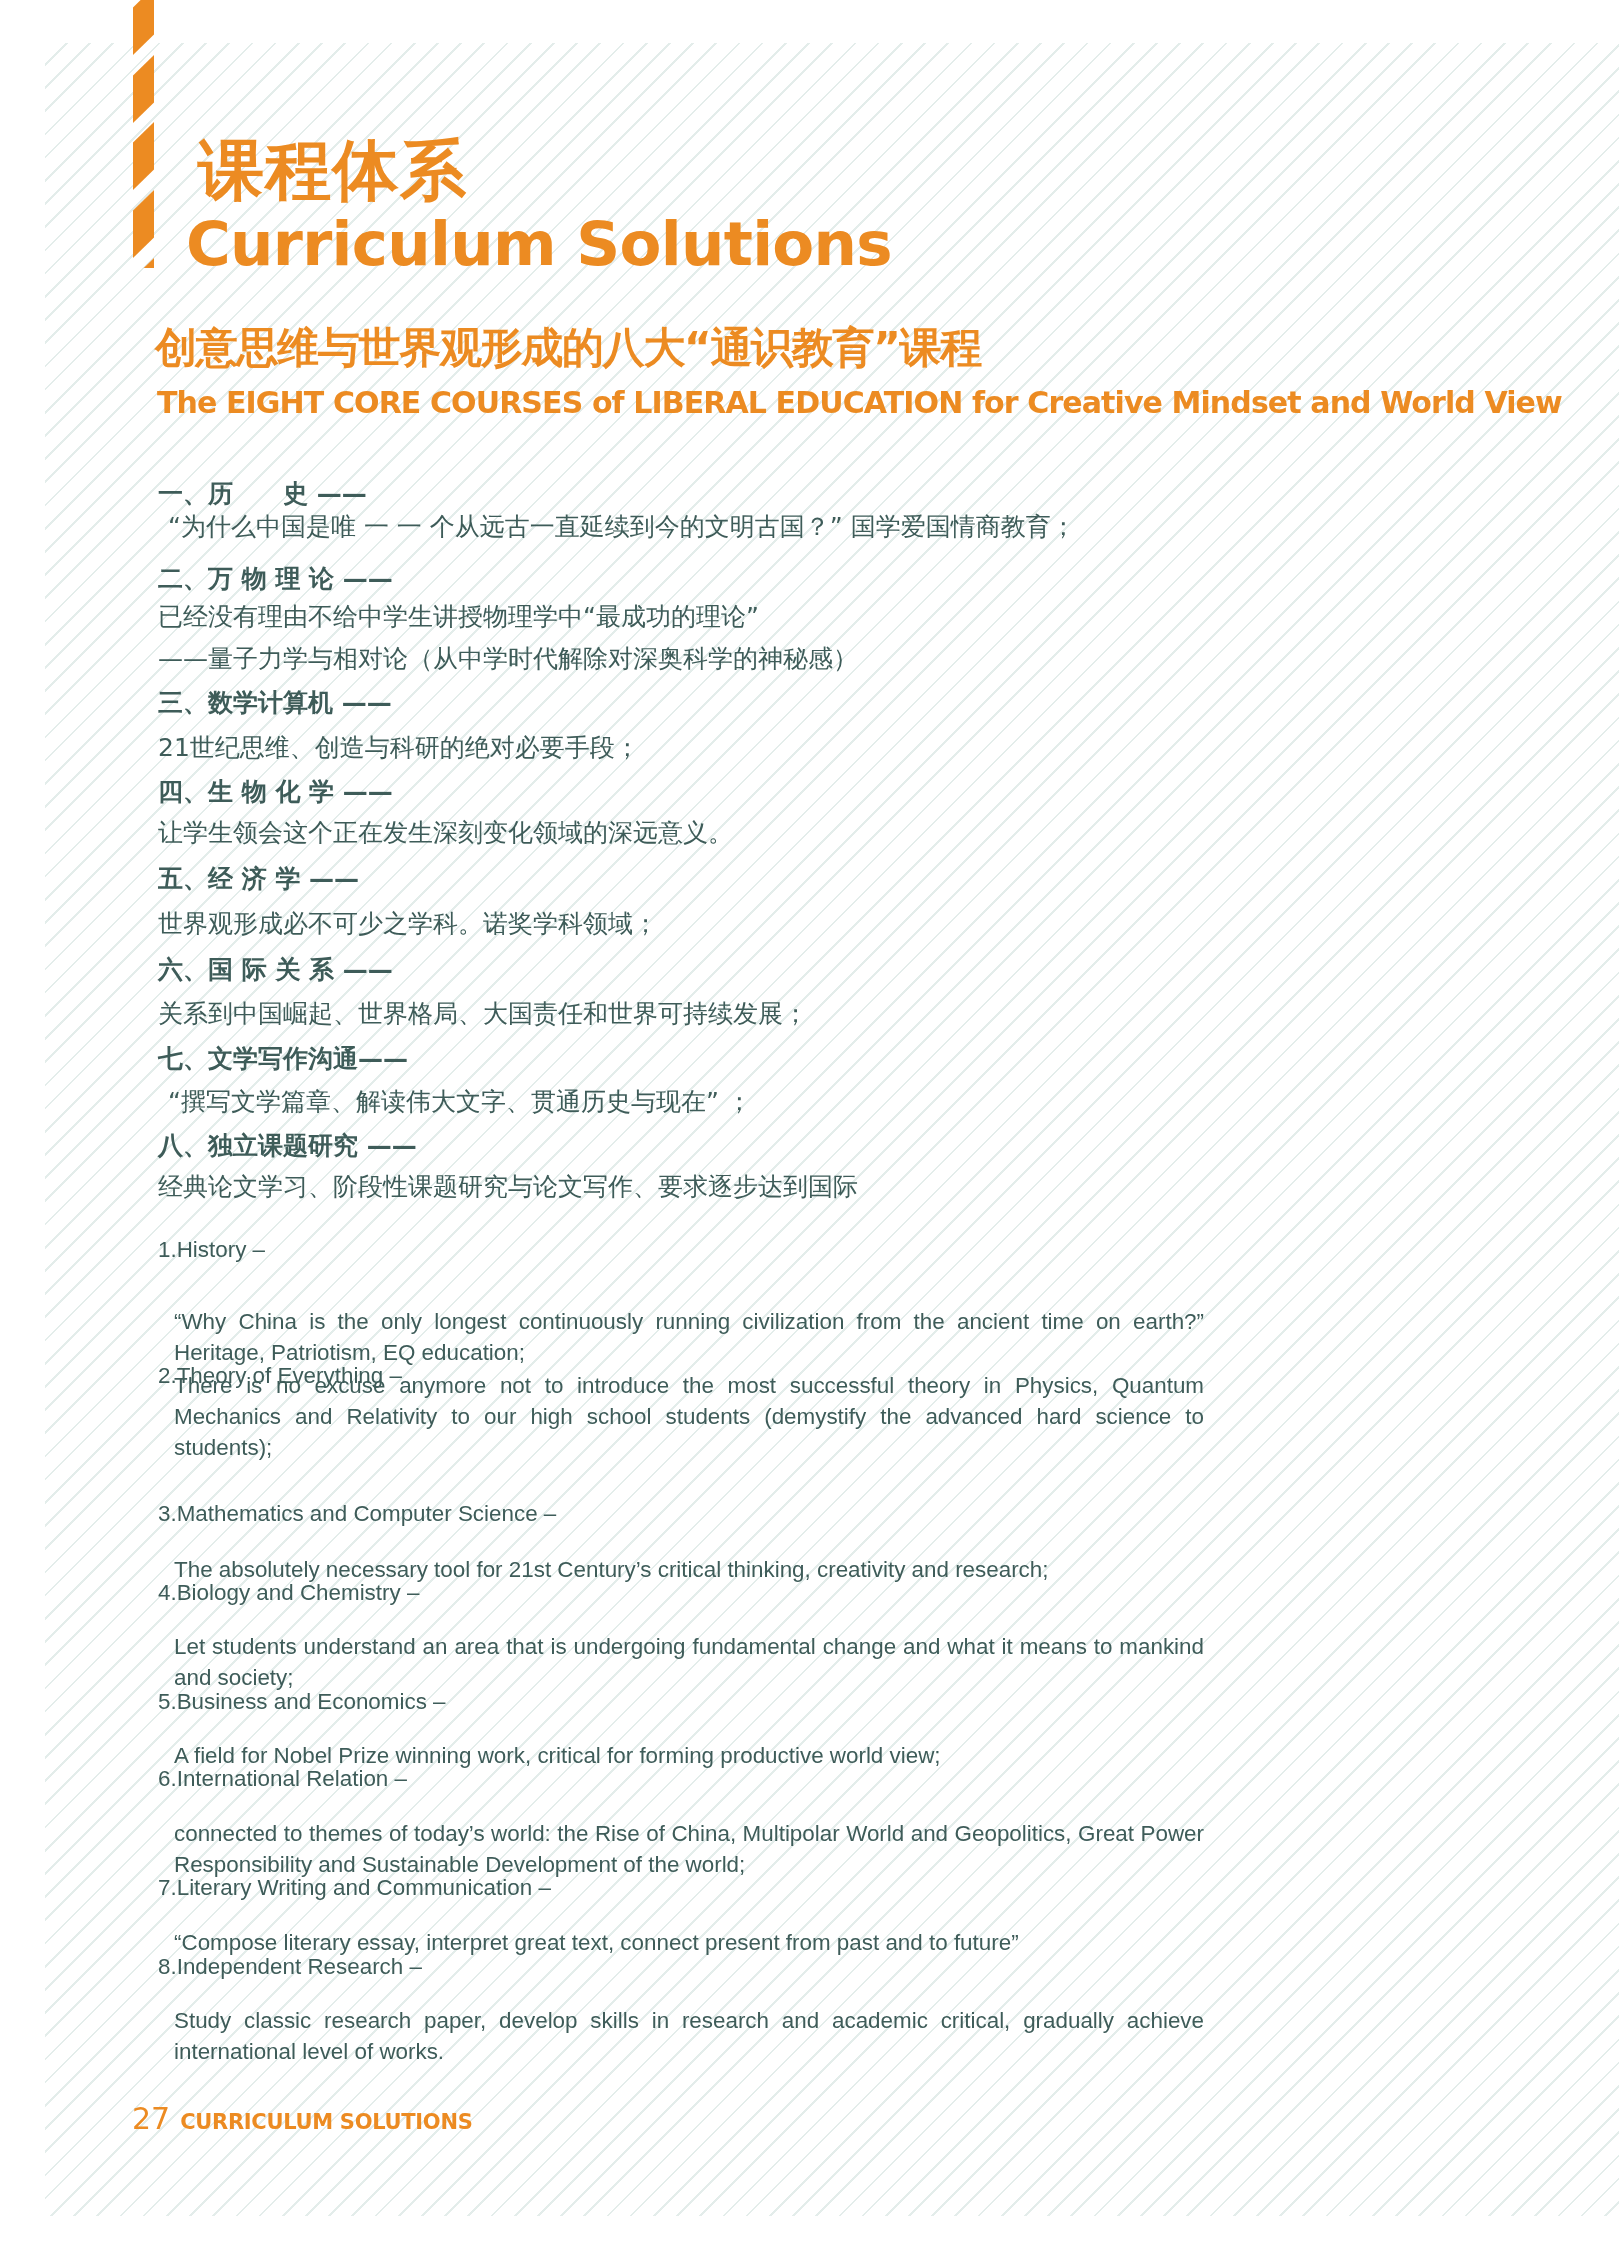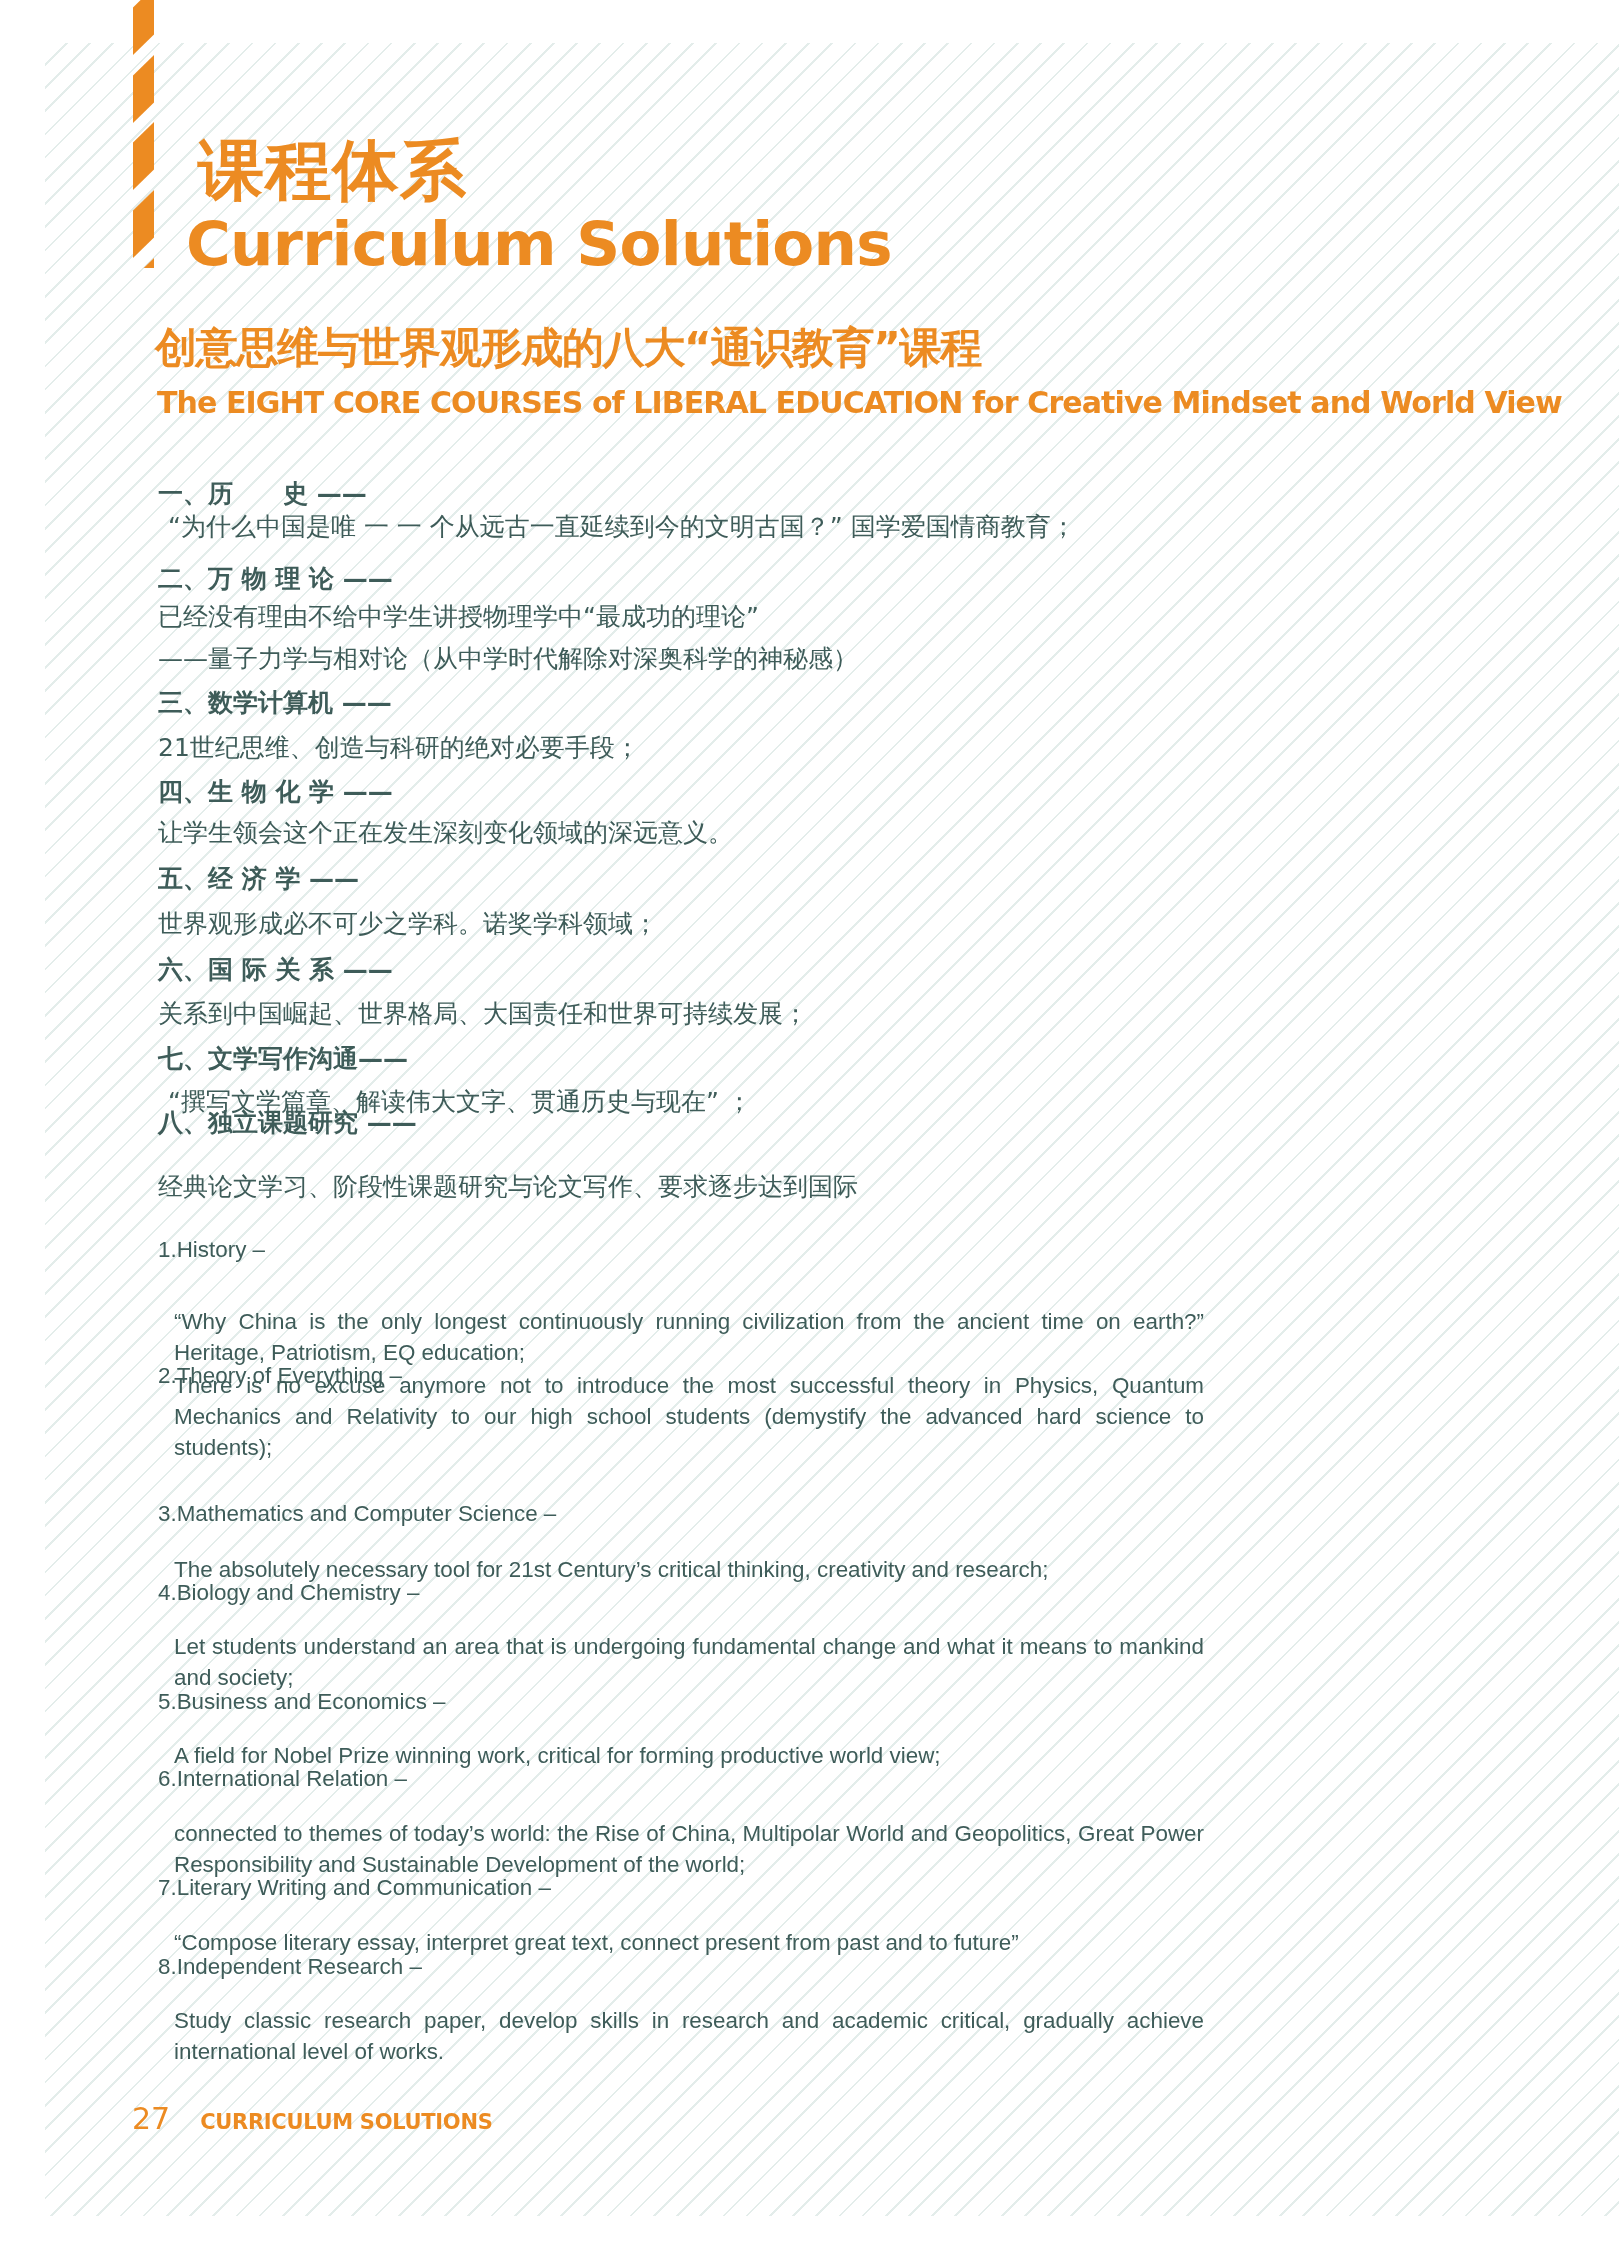--- a/index.html
+++ b/index.html
@@ -49,21 +49,21 @@
   }
   .cn-head { font-family: "DejaVu Sans", sans-serif; font-weight: bold; font-size: 25px; line-height: 33px; }
   .cn-body { font-family: "DejaVu Sans", sans-serif; font-size: 25px; line-height: 33px; }
   .en-head { font-size: 22.4px; line-height: 29px; }
   .en-para {
     position: absolute; left: 158px; width: 1030px; margin: 16px;
     color: #3e5c59; font-size: 22.4px; line-height: 31px; text-align: justify;
   }
   .footer {
     position: absolute; left: 132px; top: 2100px; display: flex; align-items: baseline;
-    gap: 30px; color: #ec8b22;
+    gap: 10px; color: #ec8b22;
   }
   .footer .num { font-family: "DejaVu Sans", sans-serif; font-size: 30px; line-height: 37px; }
   .footer .lbl { font-family: "DejaVu Sans", sans-serif; font-weight: bold; font-size: 21px; letter-spacing: -0.3px; }
 </style>
 </head>
 <body>
 
 <div class="stripe-bg"></div>
 
 <div class="accent-bar">
@@ -96,21 +96,21 @@
 
   <p class="line cn-head" style="top:878px">五、经  济  学 ——</p>
   <p class="line cn-body" style="top:923px">世界观形成必不可少之学科。诺奖学科领域；</p>
 
   <p class="line cn-head" style="top:969px">六、国 际 关 系 ——</p>
   <p class="line cn-body" style="top:1013px">关系到中国崛起、世界格局、大国责任和世界可持续发展；</p>
 
   <p class="line cn-head" style="top:1058px">七、文学写作沟通——</p>
   <p class="line cn-body" style="top:1101px; left:168px">“撰写文学篇章、解读伟大文字、贯通历史与现在” ；</p>
 
-  <p class="line cn-head" style="top:1122px">八、独立课题研究 ——</p>
+  <p class="line cn-head" style="top:1145px">八、独立课题研究 ——</p>
   <p class="line cn-body" style="top:1186px">经典论文学习、阶段性课题研究与论文写作、要求逐步达到国际</p>
 </div>
 
 <div>
   <p class="line en-head" style="top:1249px">1.History –</p>
   <p class="en-para" style="top:1290px">“Why China is the only longest continuously running civilization from the ancient time on earth?” Heritage, Patriotism, EQ education;</p>
 
   <p class="line en-head" style="top:1375px">2.Theory of Everything –</p>
   <p class="en-para" style="top:1354px">There is no excuse anymore not to introduce the most successful theory in Physics, Quantum Mechanics and Relativity to our high school students (demystify the advanced hard science to students);</p>
 

